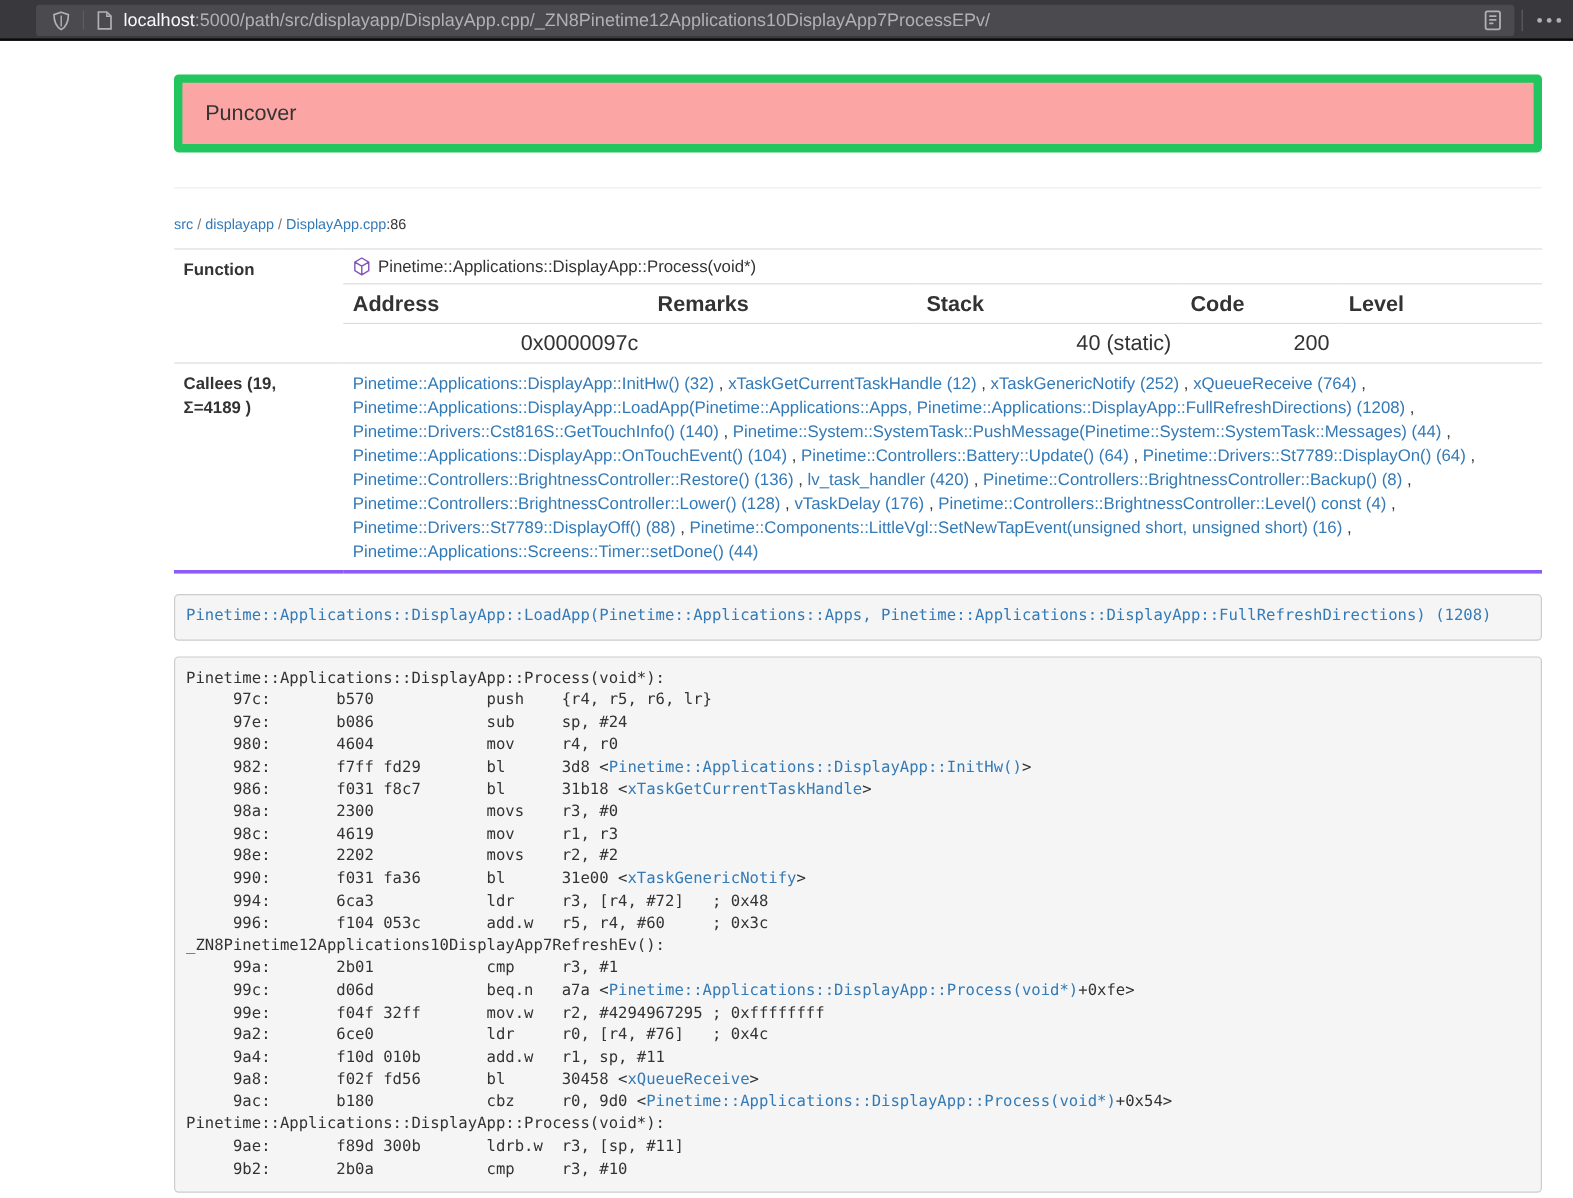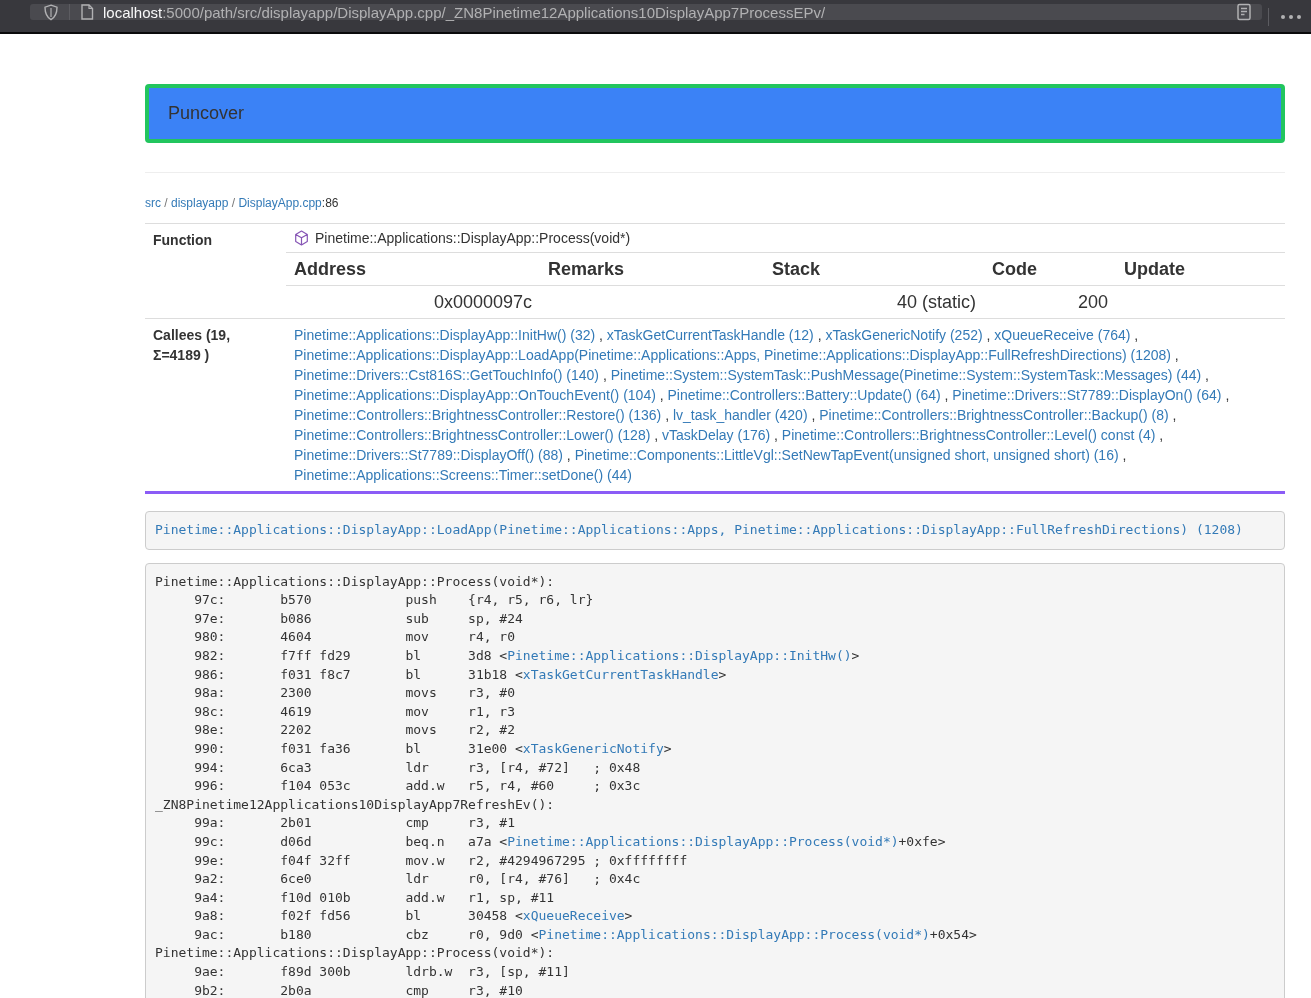--- a/index.html
+++ b/index.html
@@ -4,37 +4,37 @@
 <style>
   * { box-sizing: border-box; }
   html,body { margin:0; padding:0; }
   body {
     width:1311px; height:998px; overflow:hidden; background:#fff;
     font-family:"Liberation Sans", sans-serif; color:#333;
   }
   
   .browser-bar { height:34px; background:#38383d; border-bottom:2px solid #0a0a0b; position:relative; }
   .url-field {
-    position:absolute; left:30px; top:4px; width:1232px; height:16px;
+    position:absolute; left:30px; top:4px; width:1232px; height:26px;
     background:#4a4a4f; border-radius:3px; display:flex; align-items:center;
   }
   .url-field svg { flex:0 0 auto; }
   .chip-sep { width:1px; height:16px; background:#5c5c61; margin:0 10px; }
   .url-text { font-size:15px; white-space:nowrap; overflow:hidden; margin-left:9px; }
   .url-host { color:#f9f9fa; }
   .url-rest { color:#b1b1b3; }
   .reader-icon { margin-left:auto; margin-right:9px; }
   .bar-sep { position:absolute; right:42px; top:8px; width:1px; height:18px; background:#5c5c61; }
   .more-button { position:absolute; right:10px; top:0; height:34px; display:flex; align-items:center; gap:4px; cursor:pointer; }
   .more-button .dot { width:4px; height:4px; border-radius:50%; background:#b1b1b3; }
   
   .container { margin-left:145px; width:1140px; }
   .well {
-    margin-top:50px; padding:15px 19px; background:#3b82f6;
-    border:4px solid #22c55e; border-radius:4px; font-size:18px; color:#333;
+    margin-top:28px; padding:15px 19px; background:#fca5a5;
+    border:7px solid #22c55e; border-radius:4px; font-size:18px; color:#333;
   }
   hr.rule { border:0; border-top:1px solid #eee; margin:29px 0 20px; }
   .breadcrumb { font-size:12px; margin-bottom:9px; line-height:21px; }
   a { color:#337ab7; text-decoration:none; }
   .bc-sep { color:#777; }
   .bc-suffix { color:#333; }
   
   table.outer { width:100%; border-collapse:collapse; font-size:14px; line-height:20px; border-bottom:3px solid #8b5cf6; }
   table.outer > tbody > tr > th {
     width:141px; text-align:left; vertical-align:top; font-weight:bold;
@@ -113,21 +113,21 @@
                 <col style="width:220px">
                 <col style="width:132px">
                 <col>
             </colgroup>
             <thead>
                 <tr>
                   <th>Address</th>
                   <th>Remarks</th>
                   <th>Stack</th>
                   <th>Code</th>
-                  <th>Update</th>
+                  <th>Level</th>
                 </tr>
               </thead>
             <tbody>
                 <tr>
                   <td>0x0000097c</td>
                   <td></td>
                   <td>40 (static)</td>
                   <td>200</td>
                   <td></td>
                 </tr>

